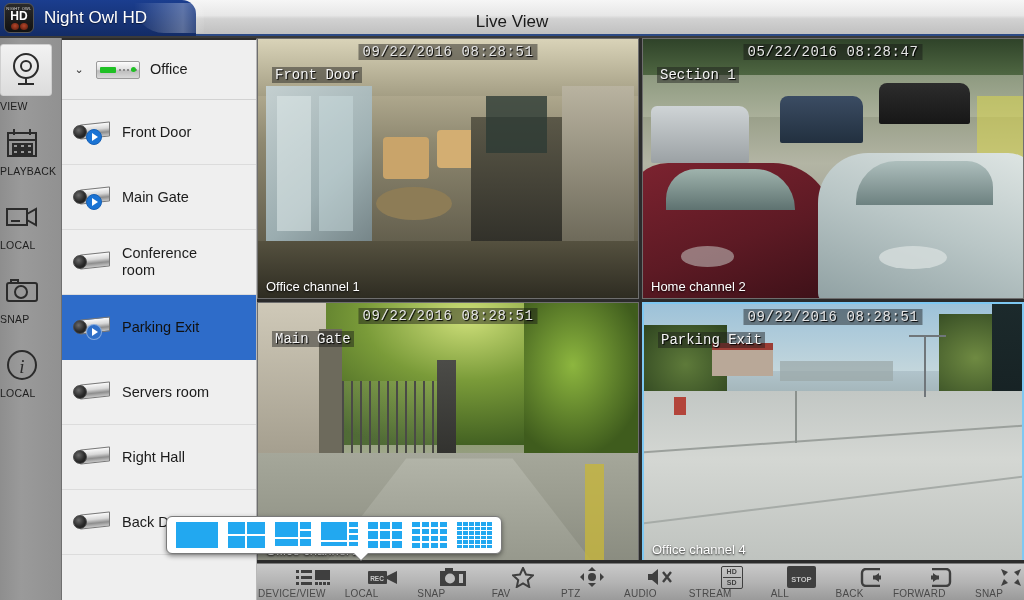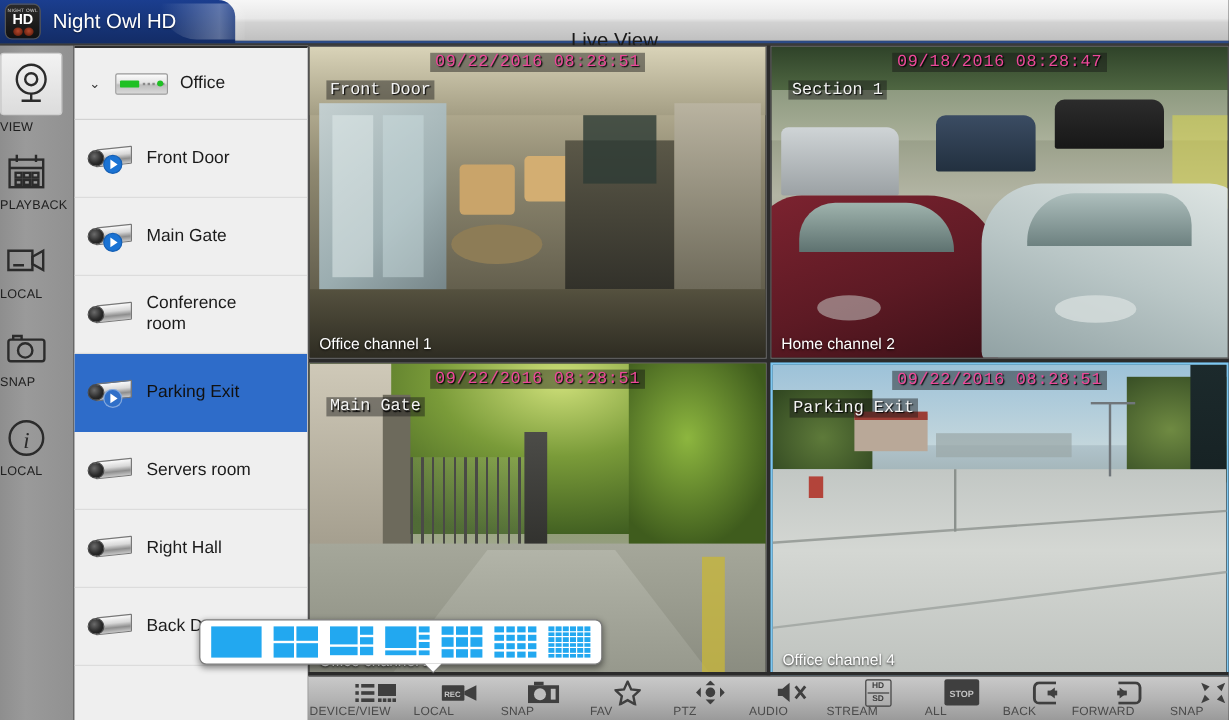--- a/index.html
+++ b/index.html
@@ -40,21 +40,21 @@
   .brand-name {
     color: #ffffff; font-size: 17px; margin-left: 10px;
     text-shadow: 0 1px 1px rgba(0,0,0,.5); white-space: nowrap;
   }
   .brand-gloss {
     position: absolute; right: -8px; top: 3px; width: 70px; height: 30px;
     background: linear-gradient(to right, rgba(255,255,255,0) 0%, rgba(255,255,255,.30) 70%, rgba(255,255,255,.05) 100%);
     border-radius: 0 14px 0 40px;
   }
   .page-title {
-    position: absolute; left: 0; top: 16px; width: 1024px; height: 36px;
+    position: absolute; left: 0; top: 4px; width: 1024px; height: 36px;
     display: flex; align-items: center; justify-content: center;
     font-size: 17px; color: #1a1a1a; pointer-events: none;
   }
 
   
   .rail {
     position: absolute; left: 0; top: 38px; width: 62px; height: 562px;
     background: linear-gradient(to right, #8e8e8e 0%, #9a9a9a 35%, #919191 100%);
     border-right: 1px solid #6f6f6f;
   }
@@ -137,21 +137,21 @@
     position: absolute; left: 257px; top: 38px; width: 767px; height: 525px;
     background: #2b2b2b;
     display: grid; grid-template-columns: 1fr 1fr; grid-template-rows: 1fr 1fr;
     gap: 3px; padding: 0;
   }
   .cell { position: relative; overflow: hidden; background: #0d0d0d; border: 1px solid #6e6e6e; cursor: pointer; }
   .cell.selected { border: 2px solid #7ec8f2; }
   .cell .scene { position: absolute; inset: 0; }
   .osd-time {
     position: absolute; top: 5px; left: 50%; transform: translateX(-50%);
-    font-family: "Liberation Mono", monospace; font-size: 14px; color: #ec4899;
+    font-family: "Liberation Mono", monospace; font-size: 14px; color: #e5e5e5;
     background: rgba(20,20,20,.45); padding: 0 4px; letter-spacing: .6px;
     text-shadow: 1px 1px 1px #000; white-space: nowrap;
   }
   .osd-name {
     position: absolute; top: 28px; left: 14px;
     font-family: "Liberation Mono", monospace; font-size: 14px; color: #f4f4f4;
     background: rgba(25,25,25,.45); padding: 0 3px; text-shadow: 1px 1px 1px #000;
   }
   .osd-caption {
     position: absolute; left: 8px; bottom: 4px;
@@ -406,21 +406,21 @@
         <div style="position:absolute;left:36%;top:22%;width:22%;height:18%;border-radius:8px 10px 2px 2px;background:linear-gradient(180deg,#3b4c63,#22303f);"></div>
         <div style="position:absolute;left:62%;top:17%;width:24%;height:16%;border-radius:8px 10px 2px 2px;background:linear-gradient(180deg,#2c2c2c,#171717);"></div>
         <div style="position:absolute;left:88%;top:22%;width:12%;height:30%;background:#d9d64d;opacity:.55;"></div>
         <div style="position:absolute;left:-4%;top:48%;width:54%;height:54%;border-radius:40px 60px 10px 10px;background:linear-gradient(160deg,#7d2330 0%,#5d1a24 55%,#3b1017 100%);"></div>
         <div style="position:absolute;left:6%;top:50%;width:34%;height:16%;border-radius:30px 40px 0 0;background:linear-gradient(180deg,#9fb3ad,#5e7270);"></div>
         <div style="position:absolute;left:46%;top:44%;width:58%;height:58%;border-radius:50px 30px 10px 10px;background:linear-gradient(200deg,#dfe6e4 0%,#b9c6c6 50%,#8fa0a2 100%);"></div>
         <div style="position:absolute;left:56%;top:47%;width:36%;height:17%;border-radius:40px 26px 0 0;background:linear-gradient(180deg,#aebfbd,#6d8180);"></div>
         <div style="position:absolute;left:62%;top:80%;width:18%;height:9%;border-radius:50%;background:#d7dedd;opacity:.8;"></div>
         <div style="position:absolute;left:10%;top:80%;width:14%;height:8%;border-radius:50%;background:#cfd5d2;opacity:.5;"></div>
       </div>
-      <div class="osd-time">09/18/2016 08:28:47</div>
+      <div class="osd-time">05/22/2016 08:28:47</div>
       <div class="osd-name">Section 1</div>
       <div class="osd-caption">Home channel 2</div>
     </div>
 
     <div class="cell">
       <div class="scene" style="background:linear-gradient(to bottom,#6d8a3a 0%,#54702c 25%,#8d9a6e 50%,#9fa396 70%,#85887e 100%);">
         <div style="position:absolute;left:0;top:0;width:100%;height:55%;background:radial-gradient(ellipse at 55% 10%,#cfe07a 0%,#7a9b39 35%,#3c5a1f 75%);"></div>
         <div style="position:absolute;left:0;top:0;width:18%;height:62%;background:linear-gradient(180deg,#cfc9b8,#a29c8c);"></div>
         <div style="position:absolute;left:16%;top:10%;width:6%;height:52%;background:#6d6a5c;"></div>
         <div style="position:absolute;left:22%;top:30%;width:26%;height:34%;background:repeating-linear-gradient(90deg,#4a4a46 0 2px,rgba(255,255,255,.1) 2px 9px);"></div>

